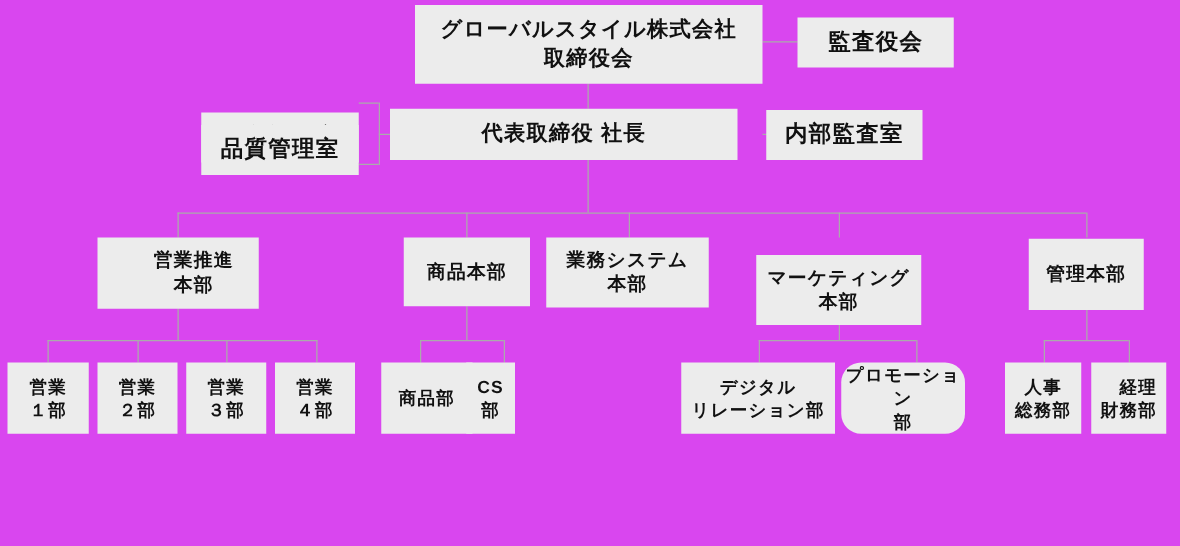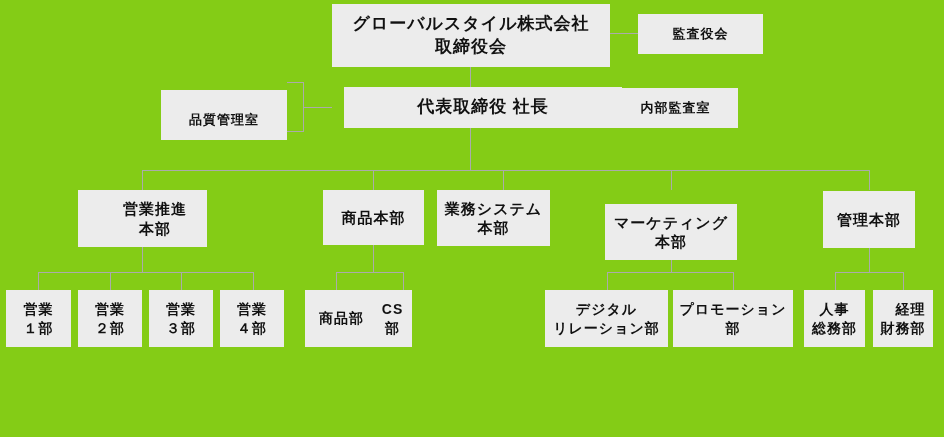--- a/index.html
+++ b/index.html
@@ -4,40 +4,40 @@
 <style>
   html, body {
     margin: 0;
     padding: 0;
     background: #ffffff;
   }
   #canvas {
     position: relative;
     width: 944px;
     height: 437px;
-    background: #84cc16;
+    background: #d946ef;
     overflow: hidden;
     font-family: "Liberation Sans", "DejaVu Sans", sans-serif;
   }
   .node {
     position: absolute;
     background: #ececec;
     color: #111111;
     font-weight: 700;
     display: flex;
     align-items: center;
     justify-content: center;
     text-align: center;
     white-space: pre-line;
     line-height: 1.3;
     box-sizing: border-box;
     letter-spacing: 1px;
   }
   .lvl1 { font-size: 17px; }
-  .lvl2 { font-size: 13px; }
+  .lvl2 { font-size: 18px; }
   .lvl3 { font-size: 15px; }
   .lvl4 { font-size: 14px; }
   .line {
     position: absolute;
     background: #ababab;
   }
 </style>
 </head>
 <body>
 
@@ -81,44 +81,44 @@
   <div class="line" style="left:835px; top:272px; width:68px; height:1px;"></div>
   <div class="line" style="left:835px; top:272px; width:1px; height:18px;"></div>
   <div class="line" style="left:903px; top:272px; width:1px; height:18px;"></div>
 
   <div class="node lvl1" style="left:332px; top:4px; width:278px; height:63px;">グローバルスタイル株式会社
 取締役会</div>
   <div class="node lvl2" style="left:638px; top:14px; width:125px; height:40px;">監査役会</div>
 
   <div class="node lvl2" style="left:161px; top:62px; width:126px; height:40px;margin-top:28px;">経営戦略室</div>
   <div class="node lvl2" style="left:161px; top:100px; width:126px; height:40px;font-family:Liberation Serif, serif;">品質管理室</div>
-  <div class="node lvl1" style="left:344px; top:87px; width:278px; height:41px;">代表取締役 社長</div>
+  <div class="node lvl1" style="left:312px; top:87px; width:278px; height:41px;">代表取締役 社長</div>
   <div class="node lvl2" style="left:613px; top:88px; width:125px; height:40px;">内部監査室</div>
 
   <div class="node lvl3" style="left:78px; top:190px; width:129px; height:57px;padding-left:25px;">営業推進
 本部</div>
   <div class="node lvl3" style="left:323px; top:190px; width:101px; height:55px;">商品本部</div>
-  <div class="node lvl3" style="left:437px; top:190px; width:113px; height:56px;">業務システム
+  <div class="node lvl3" style="left:437px; top:190px; width:130px; height:56px;">業務システム
 本部</div>
   <div class="node lvl3" style="left:605px; top:204px; width:132px; height:56px;">マーケティング
 本部</div>
   <div class="node lvl3" style="left:823px; top:191px; width:92px; height:57px;">管理本部</div>
 
   <div class="node lvl4" style="left:6px; top:290px; width:65px; height:57px;">営業
 １部</div>
   <div class="node lvl4" style="left:78px; top:290px; width:64px; height:57px;">営業
 ２部</div>
   <div class="node lvl4" style="left:149px; top:290px; width:64px; height:57px;">営業
 ３部</div>
   <div class="node lvl4" style="left:220px; top:290px; width:64px; height:57px;">営業
 ４部</div>
   <div class="node lvl4" style="left:305px; top:290px; width:73px; height:57px;">商品部</div>
   <div class="node lvl4" style="left:373px; top:290px; width:39px; height:57px;">CS 部</div>
   <div class="node lvl4" style="left:545px; top:290px; width:123px; height:57px;">デジタル
 リレーション部</div>
-  <div class="node lvl4" style="left:673px; top:290px; width:120px; height:57px;">プロモーション
+  <div class="node lvl4" style="left:673px; top:290px; width:99px; height:57px;border-radius:16px;">プロモーション
 部</div>
   <div class="node lvl4" style="left:804px; top:290px; width:61px; height:57px;">人事
 総務部</div>
   <div class="node lvl4" style="left:873px; top:290px; width:60px; height:57px;text-align:right;">経理
 財務部</div>
 
 </div>
 
 </body></html>

